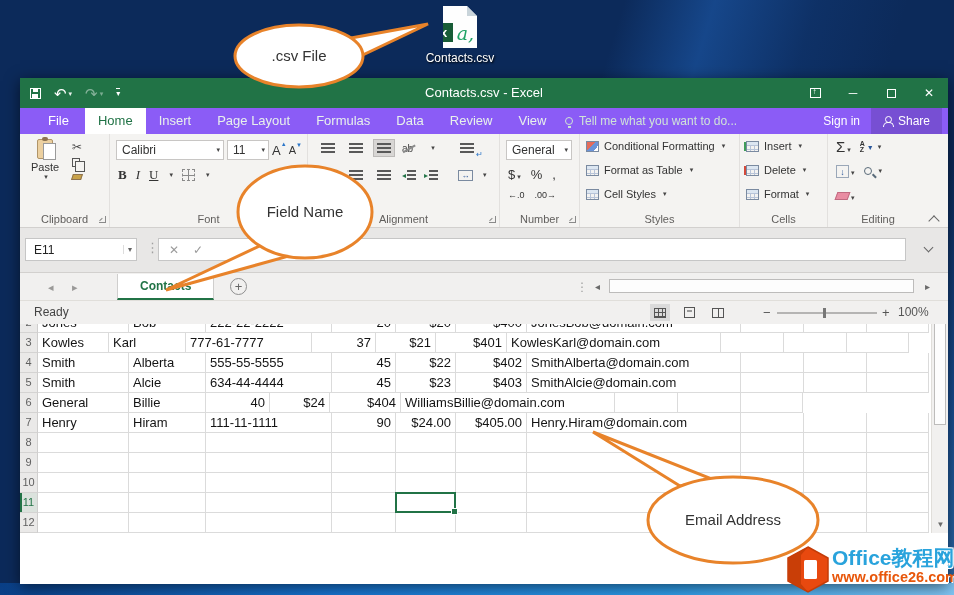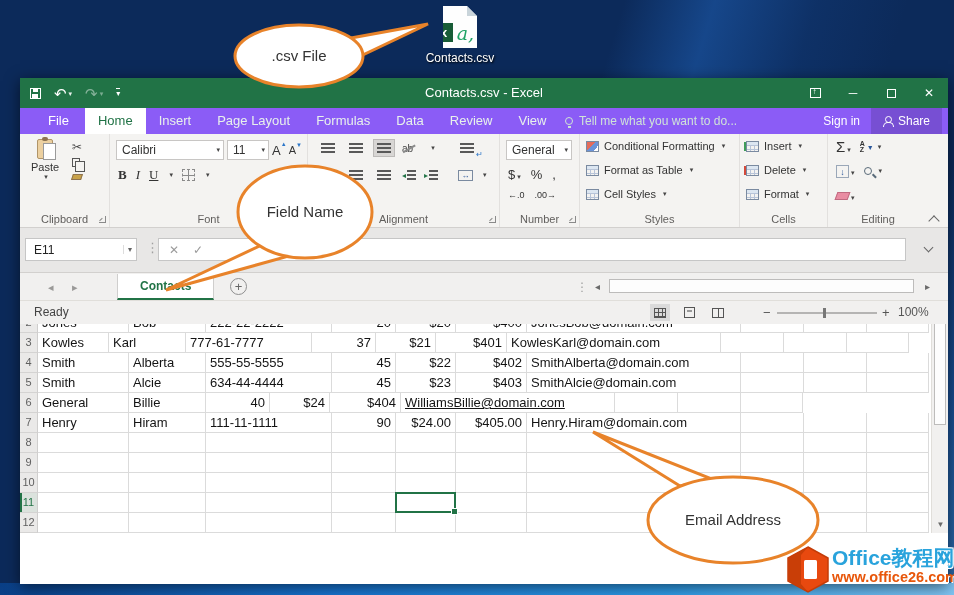--- a/index.html
+++ b/index.html
@@ -545,21 +545,21 @@
             <div class="gc" style="width: 63px;"></div>
             <div class="gc" style="width: 62px;"></div>
           </div>
           <div class="grow">
             <div class="rh">6</div>
             <div class="gc" style="width: 91px;">General</div>
             <div class="gc" style="width: 77px;">Billie</div>
             <div class="gc num" style="width: 64px;">40</div>
             <div class="gc num" style="width: 60px;">$24</div>
             <div class="gc num" style="width: 71px;">$404</div>
-            <div class="gc" style="width: 214px; text-decoration: underline;">WilliamsBillie@domain.com</div>
+            <div class="gc" style="width: 214px;">WilliamsBillie@domain.com</div>
             <div class="gc" style="width: 63px;"></div>
             <div class="gc" style="width: 63px;"></div>
             <div class="gc" style="width: 62px;"></div>
           </div>
           <div class="grow">
             <div class="rh">7</div>
             <div class="gc" style="width: 91px;">Henry</div>
             <div class="gc" style="width: 77px;">Hiram</div>
             <div class="gc" style="width: 126px;">111-11-1111</div>
             <div class="gc num" style="width: 64px;">90</div>

